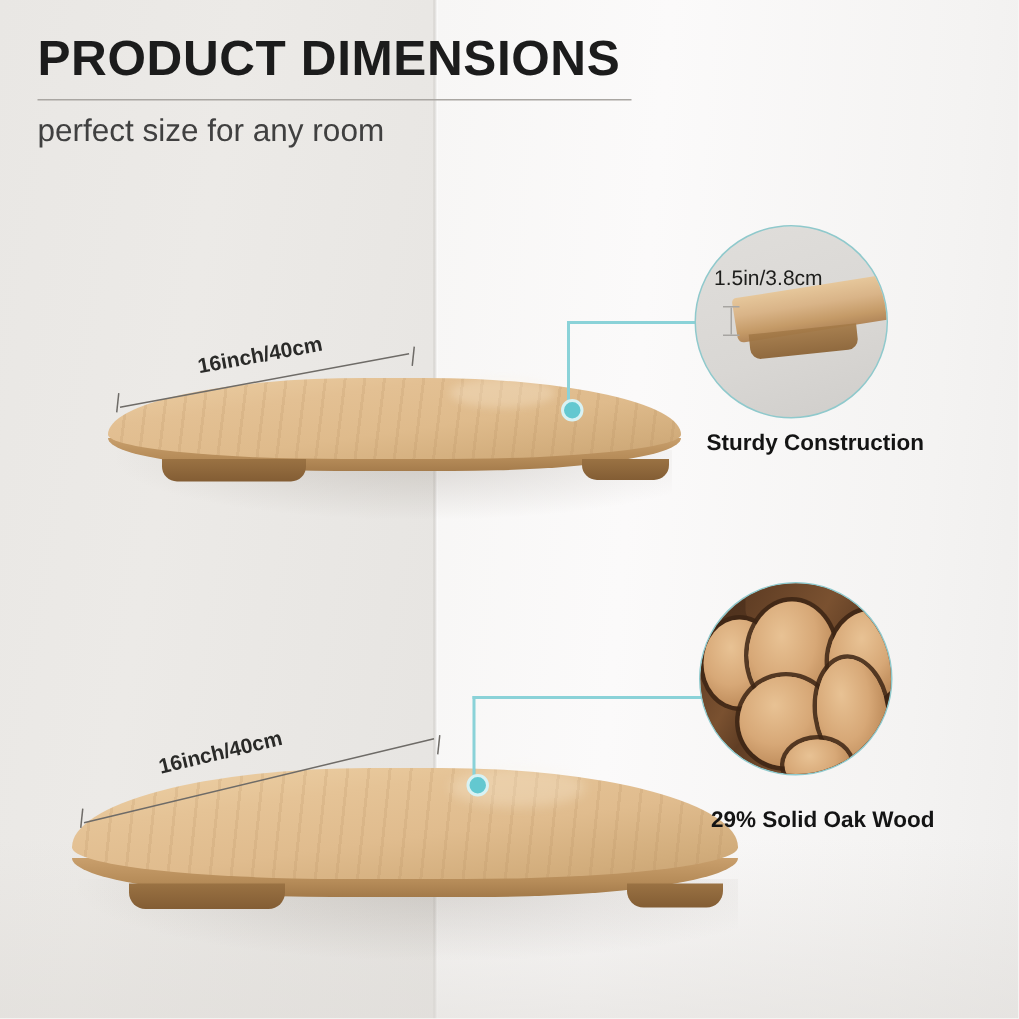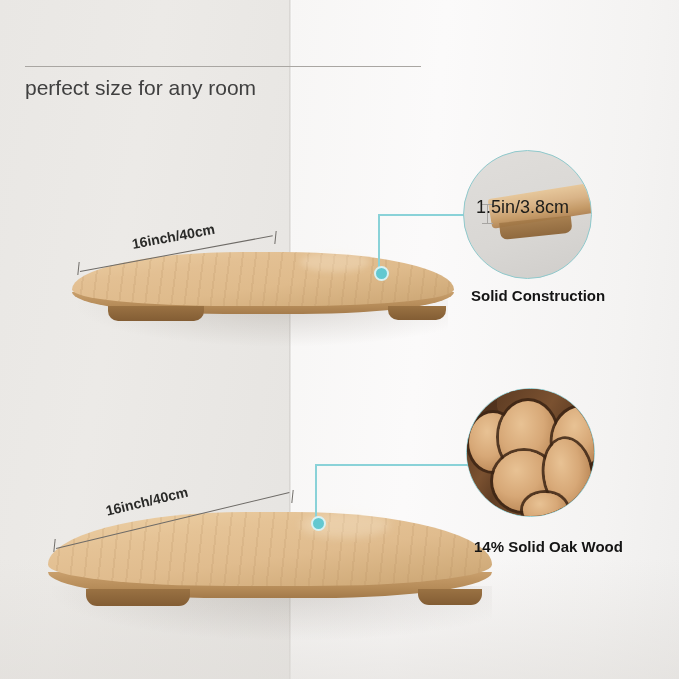--- a/index.html
+++ b/index.html
@@ -71,21 +71,21 @@
     transform:rotate(-6deg);transform-origin:0 50%;
     background:linear-gradient(to bottom,#a57b49,#8c6437);
     border-radius:0 0 7px 7px;opacity:.95;
   }
   .thick-marker{position:absolute;left:18px;top:52px;width:11px;height:22px;}
   .thick-marker i{position:absolute;background:#a7a5a2;display:block;}
   .thick-marker .stem{left:5px;top:2px;width:1px;height:18px;}
   .thick-marker .capT{left:0;top:1px;width:11px;height:1px;}
   .thick-marker .capB{left:0;bottom:1px;width:11px;height:1px;}
   .circle-label{
-    position:absolute;left:12px;top:26px;font-size:18px;color:#1d1d1b;white-space:nowrap;margin-top:20px;
+    position:absolute;left:12px;top:26px;font-size:14px;color:#1d1d1b;white-space:nowrap;
   }
 
   
   .logs{position:absolute;left:0;top:0;width:100%;height:100%;
     background:linear-gradient(150deg,#4a2f1c 0%,#5d3a21 45%,#402718 100%);}
   .log{position:absolute;border-radius:50%;
     background:radial-gradient(ellipse at 38% 32%,#e8c294 0%,#d7a877 45%,#bf8d5c 72%,#9c6c41 100%);
     box-shadow:0 0 0 3px rgba(60,36,20,.85);}
   .bark{position:absolute;border-radius:40%;
     background:linear-gradient(120deg,#5b3a22,#7a5130 50%,#452a18);}
@@ -107,20 +107,21 @@
 <body>
 
 <div id="stage">
 
   <div class="wall-left"></div>
   <div class="wall-right"></div>
   <div class="corner-edge"></div>
   <div class="floor-shadow"></div>
 
   <div class="header">
+    <div class="title">PRODUCT DIMENSIONS</div>
     <div class="rule"></div>
     <div class="subtitle">perfect size for any room</div>
   </div>
 
   <div>
 
     <div style="position:absolute;left:78px;top:300px;width:370px;height:46px;
                 background:radial-gradient(ellipse at 55% 10%,rgba(130,120,108,.26),rgba(130,120,108,0) 72%);"></div>
 
     <div style="position:absolute;left:72px;top:292px;width:382px;height:22px;
@@ -198,30 +199,30 @@
   <div class="callout-circle circle-thickness" style="left:463px;top:150px;">
     <div class="board-closeup"></div>
     <div class="board-closeup-under"></div>
     <div class="thick-marker">
       <i class="stem"></i>
         <i class="capT"></i>
         <i class="capB"></i>
     </div>
     <div class="circle-label">1.5in/3.8cm</div>
   </div>
-  <div class="callout-caption" style="left:471px;top:287px;">Solid Construction</div>
+  <div class="callout-caption" style="left:471px;top:287px;">Sturdy Construction</div>
 
   <div class="callout-circle" style="left:466px;top:388px;">
     <div class="logs">
       <div class="bark" style="left:30px;top:-10px;width:110px;height:46px;"></div>
       <div class="bark" style="left:-14px;top:52px;width:56px;height:70px;border-radius:46%;"></div>
       <div class="bark" style="left:22px;top:96px;width:96px;height:44px;"></div>
       <div class="log" style="left:2px;top:24px;width:48px;height:58px;"></div>
       <div class="log" style="left:32px;top:12px;width:58px;height:72px;"></div>
       <div class="log" style="left:86px;top:18px;width:50px;height:62px;transform:rotate(12deg);"></div>
       <div class="log" style="left:26px;top:62px;width:62px;height:60px;"></div>
       <div class="log" style="left:78px;top:50px;width:46px;height:72px;transform:rotate(-8deg);"></div>
       <div class="log" style="left:56px;top:104px;width:44px;height:34px;"></div>
     </div>
   </div>
-  <div class="callout-caption" style="left:474px;top:538px;">14% Solid Oak Wood</div>
+  <div class="callout-caption" style="left:474px;top:538px;">29% Solid Oak Wood</div>
 
 </div>
 
 </body></html>

